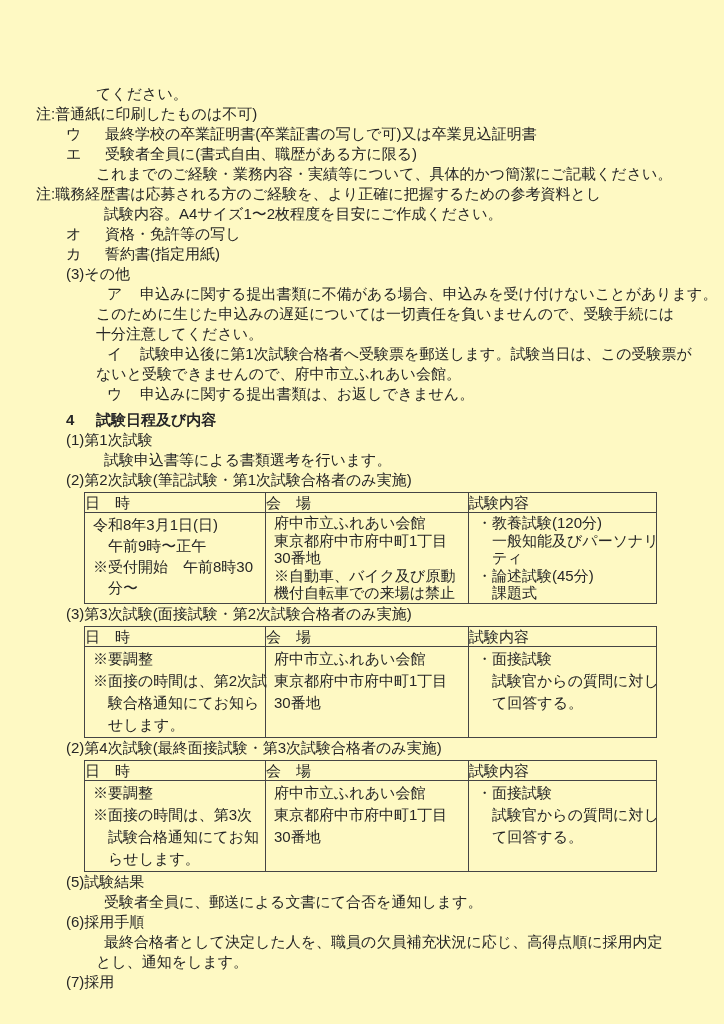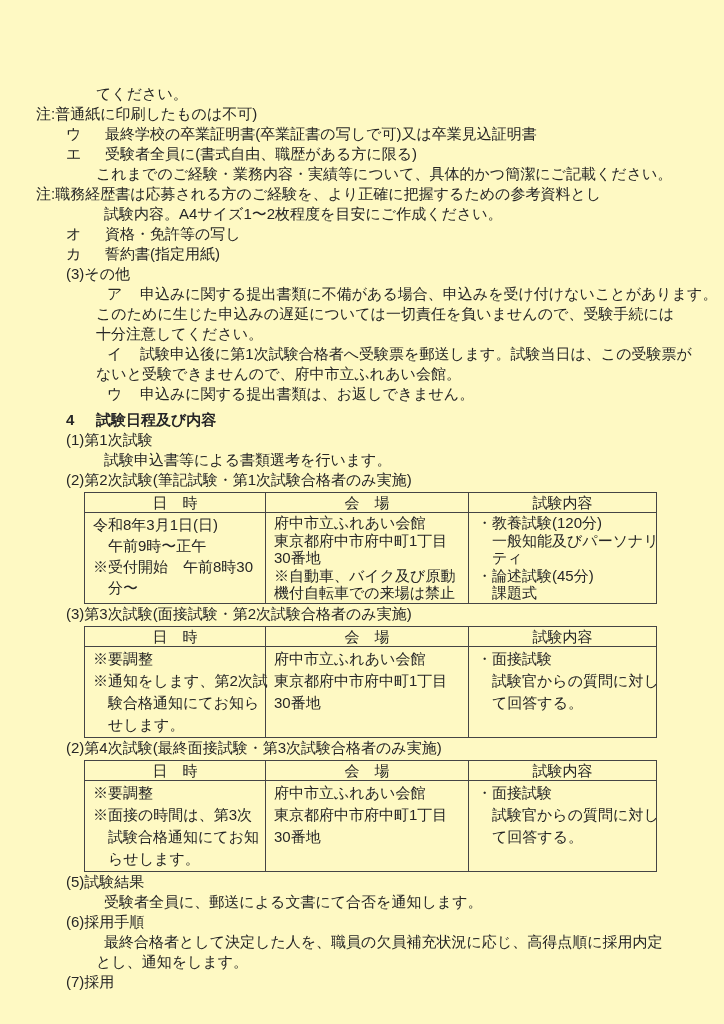--- a/index.html
+++ b/index.html
@@ -19,21 +19,21 @@
   .w39{width:39px;}
   .w33{width:33px;}
   .w30{width:30px;}
   .h4{font-weight:bold;margin-top:6px;padding-left:66px;}
   table.ext{
     border-collapse:collapse;table-layout:fixed;
     width:569px;margin:2px 0 0 84px;
   }
   table.ext th,table.ext td{border:1.5px solid #454545;}
   table.ext th{
-    font-weight:normal;text-align:center;
+    font-weight:normal;text-align:left;
     height:19px;line-height:19px;padding:0;font-size:15px;
   }
   .cw1{width:180px;} .cw2{width:202px;} .cw3{width:187px;}
   table.ext td{vertical-align:top;padding:1px 3px 1px 8px;}
   .cl{white-space:pre;}
   td.lh21 .cl{line-height:21px;}
   td.lh17 .cl{line-height:17.5px;}
   td.lh22 .cl{line-height:22px;}
 </style>
 </head>
@@ -105,21 +105,21 @@
       <tr>
         <th class="cw1">日　時</th>
         <th class="cw2">会　場</th>
         <th class="cw3">試験内容</th>
       </tr>
     </thead>
     <tbody>
       <tr>
         <td class="lh22">
           <div class="cl">※要調整</div>
-          <div class="cl">※通知をします、第2次試</div>
+          <div class="cl">※面接の時間は、第2次試</div>
           <div class="cl">　験合格通知にてお知ら</div>
           <div class="cl">　せします。</div>
         </td>
         <td class="lh22">
           <div class="cl">府中市立ふれあい会館</div>
           <div class="cl">東京都府中市府中町1丁目</div>
           <div class="cl">30番地</div>
         </td>
         <td class="lh22">
           <div class="cl">・面接試験</div>

